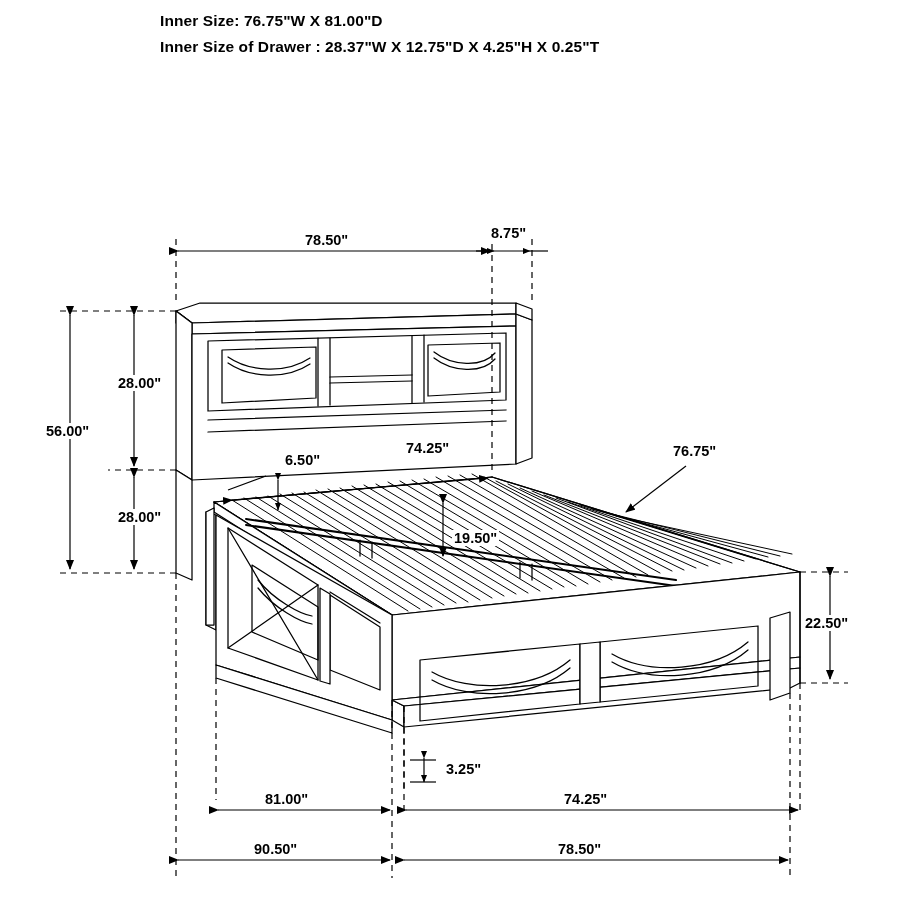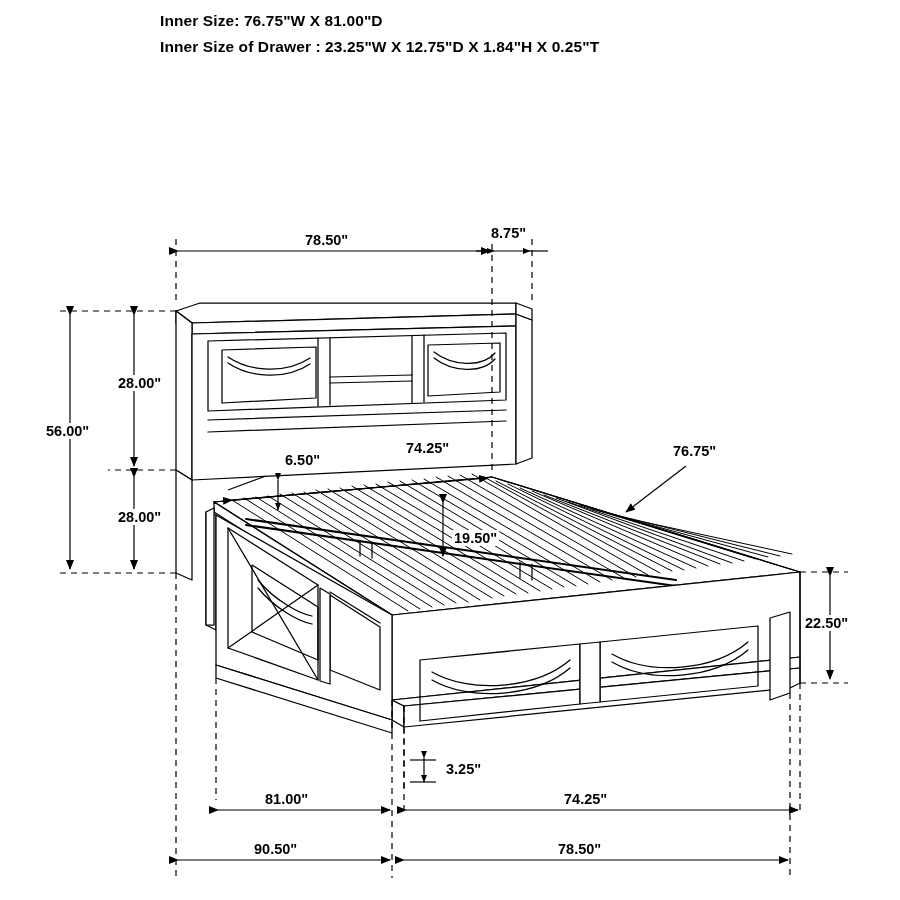--- a/index.html
+++ b/index.html
@@ -32,21 +32,21 @@
   }
   .svgwrap{position:absolute;left:0;top:0;width:900px;height:900px;}
   svg{display:block;}
 </style>
 </head>
 <body>
 
 <div id="stage">
 
   <div class="hdr" id="hdr1">Inner Size: 76.75"W X 81.00"D</div>
-  <div class="hdr" id="hdr2">Inner Size of Drawer : 23.25"W X 12.75"D X 1.84"H X 0.25"T</div>
+  <div class="hdr" id="hdr2">Inner Size of Drawer : 28.37"W X 12.75"D X 4.25"H X 0.25"T</div>
 
   <div class="svgwrap">
     <svg width="900" height="900" viewBox="0 0 900 900" xmlns="http://www.w3.org/2000/svg">
       <defs>
         <marker id="ah" markerWidth="10" markerHeight="8" refX="9" refY="4" orient="auto" markerUnits="userSpaceOnUse">
           <path d="M0,0 L10,4 L0,8 z" fill="#000"></path>
         </marker>
         <marker id="ahs" markerWidth="8" markerHeight="6.5" refX="7.5" refY="3.25" orient="auto" markerUnits="userSpaceOnUse">
           <path d="M0,0 L8,3.25 L0,6.5 z" fill="#000"></path>
         </marker>

